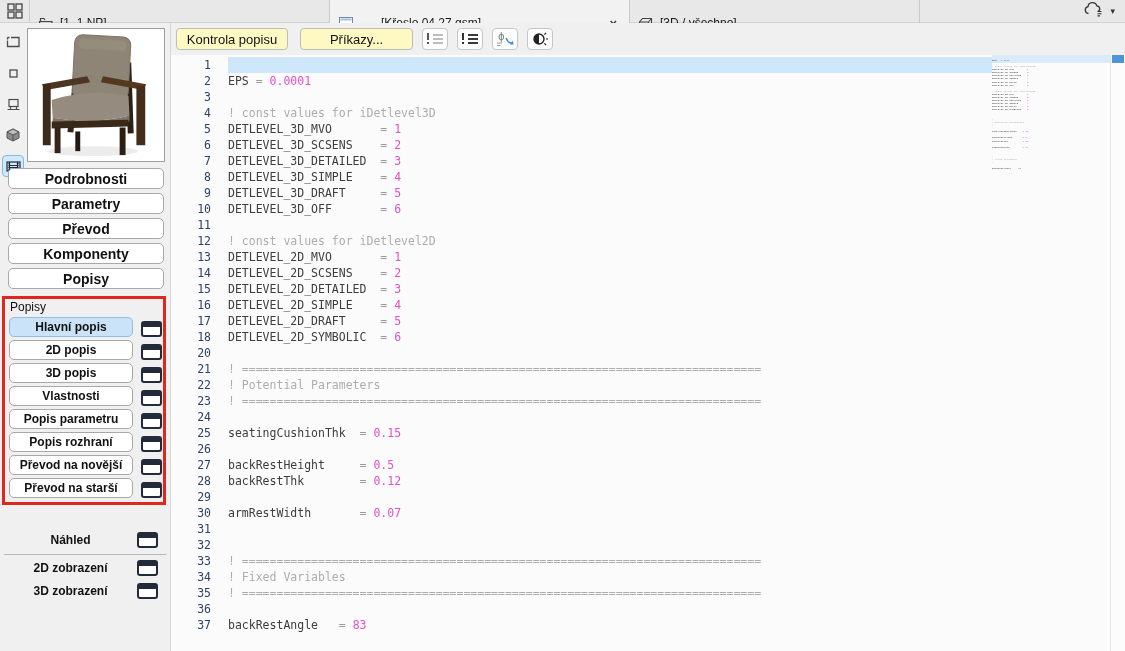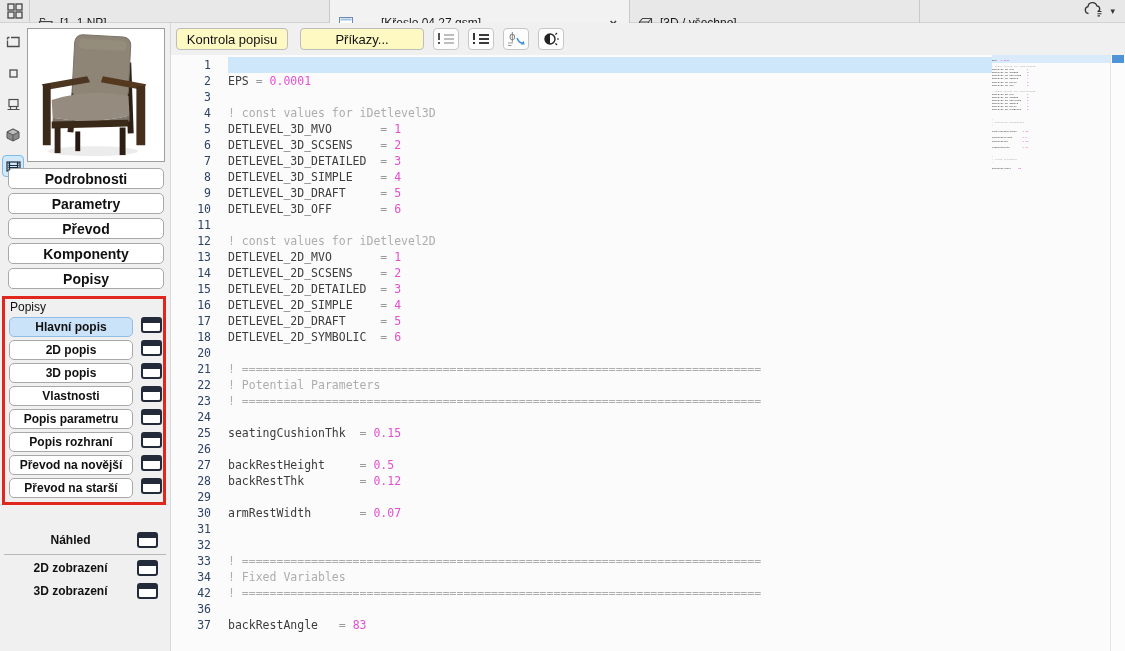--- a/index.html
+++ b/index.html
@@ -24,34 +24,34 @@
   .content { flex:1; display:flex; flex-direction:column; }
 
   
   .iconstrip { position:absolute; left:0; top:0; width:26px; display:flex; flex-direction:column; align-items:center; gap:9px; padding-top:8px; }
   .viewico { width:22px; height:22px; display:flex; align-items:center; justify-content:center; }
   .viewico.sel { background:#d2e9fb; border:1px solid #7ebbe8; border-radius:4px; }
   .preview { position:absolute; left:27px; top:5px; width:138px; height:134px; background:#fff; border:1px solid #9d9d9d; }
   .navbtn { position:absolute; left:8px; width:156px; height:21px; background:#fff; border:1px solid #a8a8a8; border-radius:5px; font-family:"Liberation Sans",sans-serif; font-size:14px; font-weight:600; color:#111; }
   .scripts-panel { position:absolute; left:2px; top:273px; width:164px; height:209px; border:3px solid #e0261d; }
   .panel-title { position:absolute; left:5px; top:1px; font-size:12px; color:#111; }
-  .srow { position:absolute; left:4px; height:20px; display:flex; align-items:flex-start; }
+  .srow { position:absolute; left:4px; height:20px; display:flex; align-items:flex-end; }
   .sbtn { width:124px; height:20px; background:#fff; border:1px solid #a8a8a8; border-radius:5px; font-family:"Liberation Sans",sans-serif; font-size:12px; font-weight:600; color:#111; }
   .sbtn.sel { background:#cbe3f8; border:1px solid #90bde4; }
   .winbtn { margin-left:8px; width:21px; height:16px; border:2px solid #232b3a; border-top:6px solid #232b3a; border-radius:3px; background:#fff; display:inline-block; }
   .xrow { position:absolute; left:0; width:170px; height:20px; }
   .xrow-label { position:absolute; left:8px; width:125px; text-align:center; font-size:12px; font-weight:600; color:#111; line-height:20px; }
   .xrow .winbtn { position:absolute; left:137px; top:2px; margin:0; }
   .hdivider { position:absolute; left:4px; right:4px; height:1px; background:#b8b8b8; }
 
   
   .toolbar { height:32px; background:#f0f0f0; display:flex; align-items:center; }
   .tbtn { height:22px; background:#fef9c3; border:1px solid #bdbdbd; border-radius:4px; font-family:"Liberation Sans",sans-serif; font-size:13px; color:#111; }
   .tbtn.w1 { width:112px; margin-left:5px; }
-  .tbtn.w2 { width:124px; margin-left:12px; }
+  .tbtn.w2 { width:113px; margin-left:12px; }
   .ibtn { width:26px; height:22px; background:#fdfdfd; border:1px solid #c6c6c6; border-radius:4px; display:flex; align-items:center; justify-content:center; margin-left:9px; padding:0; }
   .ibtn:first-of-type { margin-left:11px; }
 
   
   .editor { position:relative; flex:1; background:#fbfbfb; overflow:hidden; }
   .codearea { position:absolute; left:14px; top:2px; right:133px; }
   .cline { display:flex; height:16px; line-height:16px; font-family:"DejaVu Sans Mono",monospace; font-size:11.5px; }
   .ln { width:43px; padding-right:17px; text-align:right; color:#2e4166; flex:none; }
   .ctext { white-space:pre; flex:1; }
   .cline.cur .ctext { background:#cfe7fa; }
@@ -415,21 +415,21 @@
           </div>
           <div class="cline">
             <span class="ln">33</span>
             <span class="ctext"><span class="tk-cm">! ===========================================================================</span></span>
           </div>
           <div class="cline">
             <span class="ln">34</span>
             <span class="ctext"><span class="tk-cm">! Fixed Variables</span></span>
           </div>
           <div class="cline">
-            <span class="ln">42</span>
+            <span class="ln">35</span>
             <span class="ctext"><span class="tk-cm">! ===========================================================================</span></span>
           </div>
           <div class="cline">
             <span class="ln">36</span>
             <span class="ctext"></span>
           </div>
           <div class="cline">
             <span class="ln">37</span>
             <span class="ctext"><span class="tk-id">backRestAngle   </span><span class="tk-op">= </span><span class="tk-num">83</span></span>
           </div>

